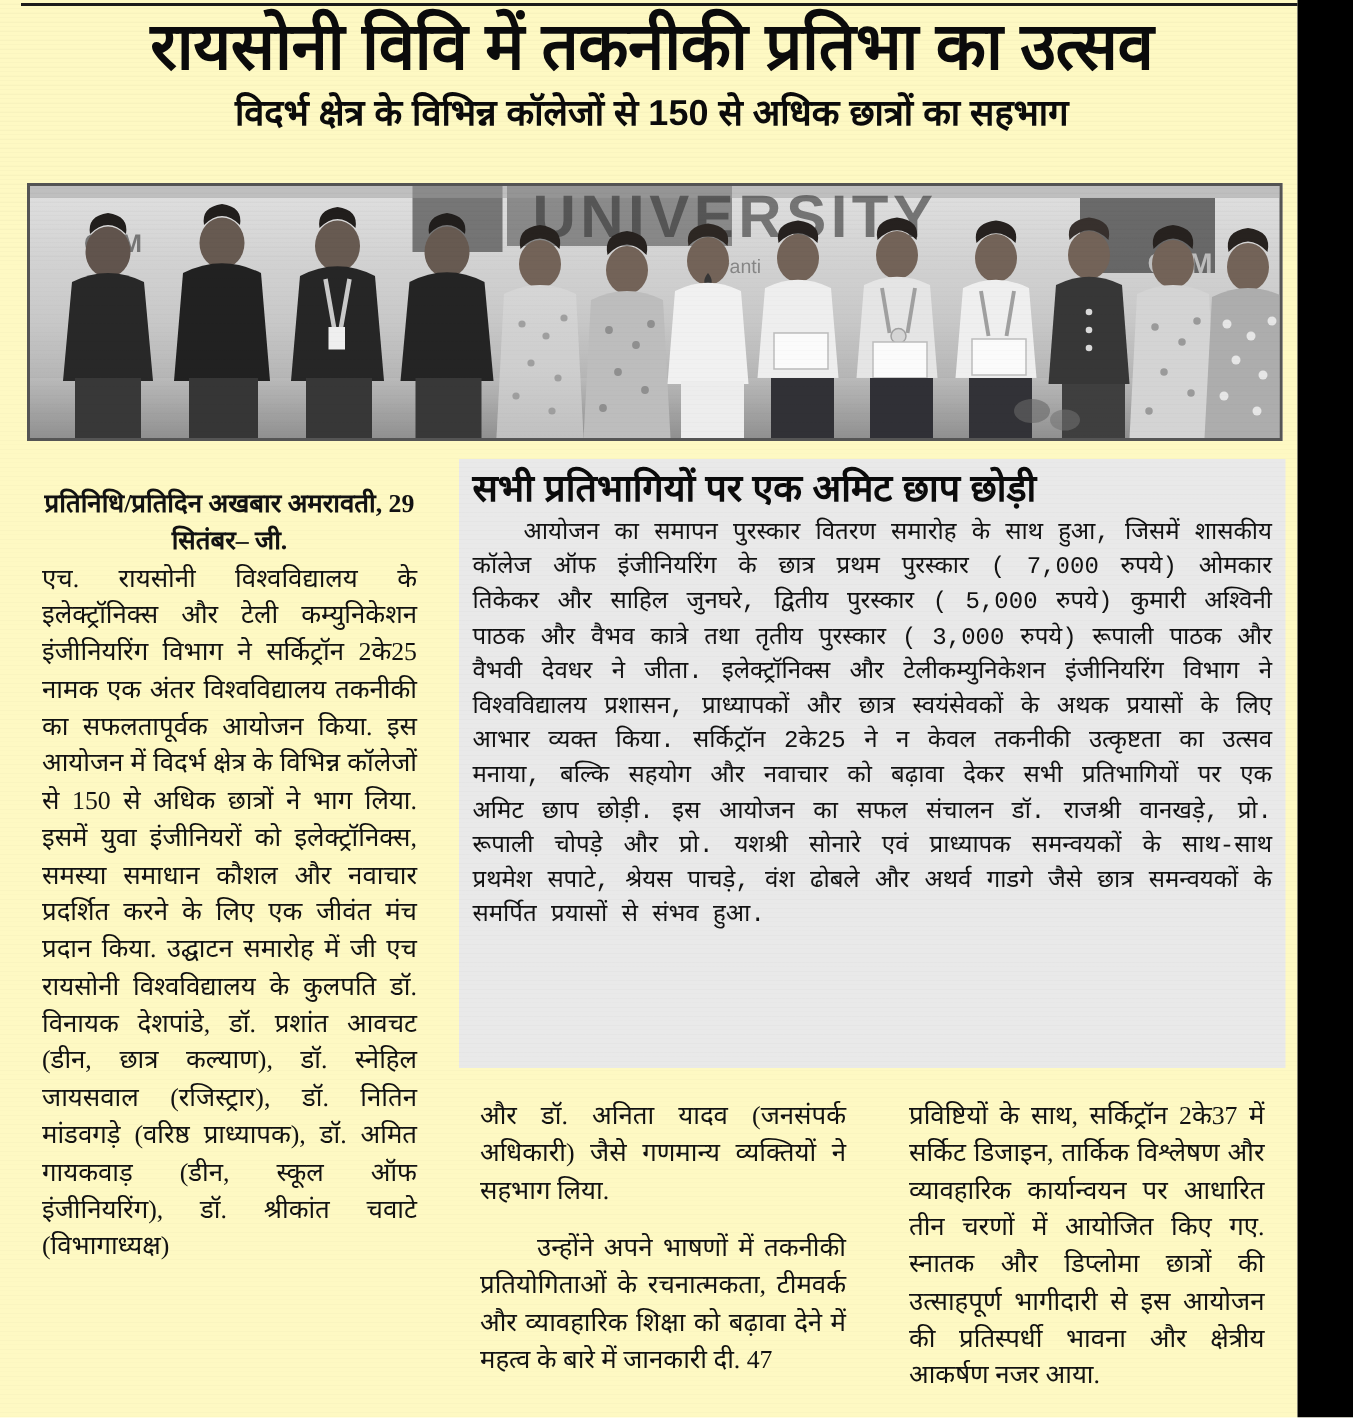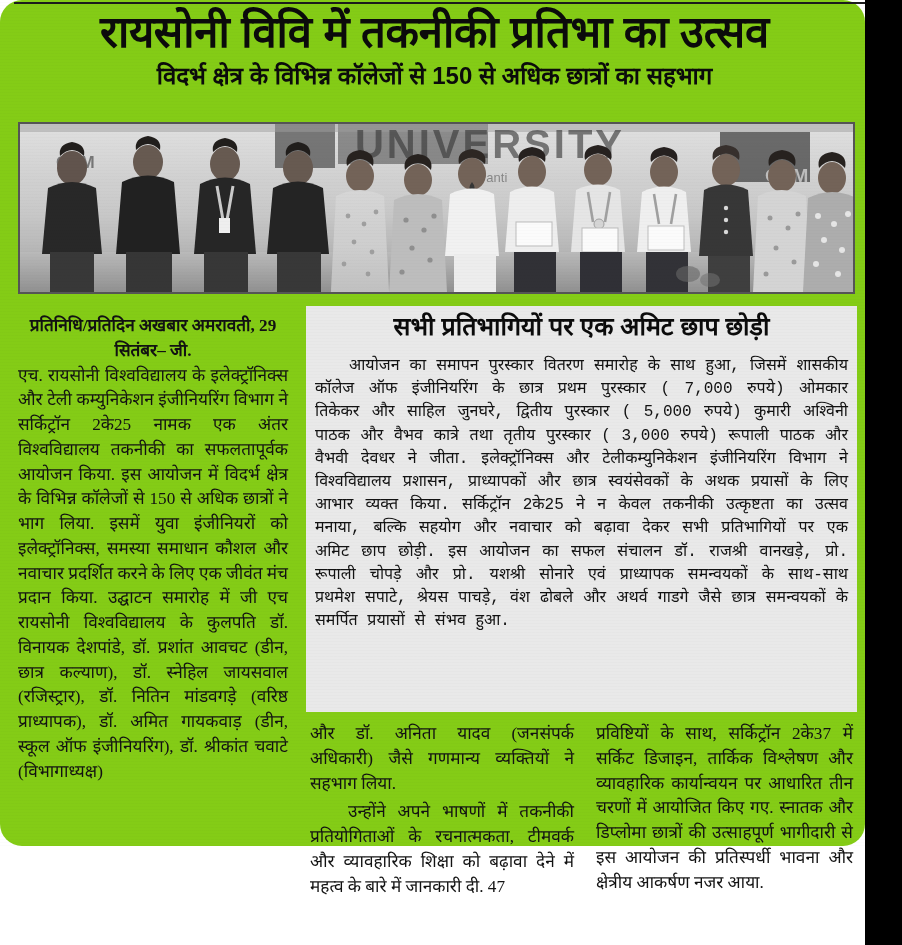--- a/index.html
+++ b/index.html
@@ -26,24 +26,23 @@
     height: 945px;
     background: #000000;
     z-index: 5;
   }
 
   .page {
     position: absolute;
     left: 0;
     top: 0;
     width: 865px;
-    height: 846px;
-    background: #84cc16;
+    height: 945px;
+    background: #fef9c3;
     box-sizing: border-box;
-    border-radius: 22px;
   }
 
   .top-rule {
     position: absolute;
     left: 14px;
     top: 2px;
     width: 851px;
     height: 2px;
     background: #1c1c1c;
   }
@@ -93,21 +92,21 @@
   
   .col-text {
     font-family: "Liberation Serif", "DejaVu Serif", serif;
     font-size: 17.2px;
     line-height: 1.44;
     text-align: justify;
     text-justify: inter-word;
     color: #121212;
     hyphens: none;
   }
-  .col-text p { margin: 4px; }
+  .col-text p { margin: 14px; }
   .dateline-lead {
     font-weight: 700;
     display: block;
     text-align: center;
     line-height: 1.44;
   }
 
   
   .left-col {
     position: absolute;
@@ -128,23 +127,23 @@
     background: #e9e9e9;
     box-sizing: border-box;
     padding: 6px 9px 4px 9px;
     overflow: hidden;
   }
   .shade-title {
     font-family: "Liberation Sans", "DejaVu Sans", sans-serif;
     font-weight: 700;
     font-size: 25px;
     line-height: 1.16;
-    text-align: center;
+    text-align: left;
     color: #0b0b0b;
-    margin-bottom: 14px;
+    margin-bottom: 3px;
     white-space: nowrap;
   }
   .shade-body {
     font-family: Liberation Mono, monospace;
     font-size: 16px;
     line-height: 1.45;
     text-align: justify;
     color: #121212;
   }
   .shade-body .indent { text-indent: 34px; display: block; }

